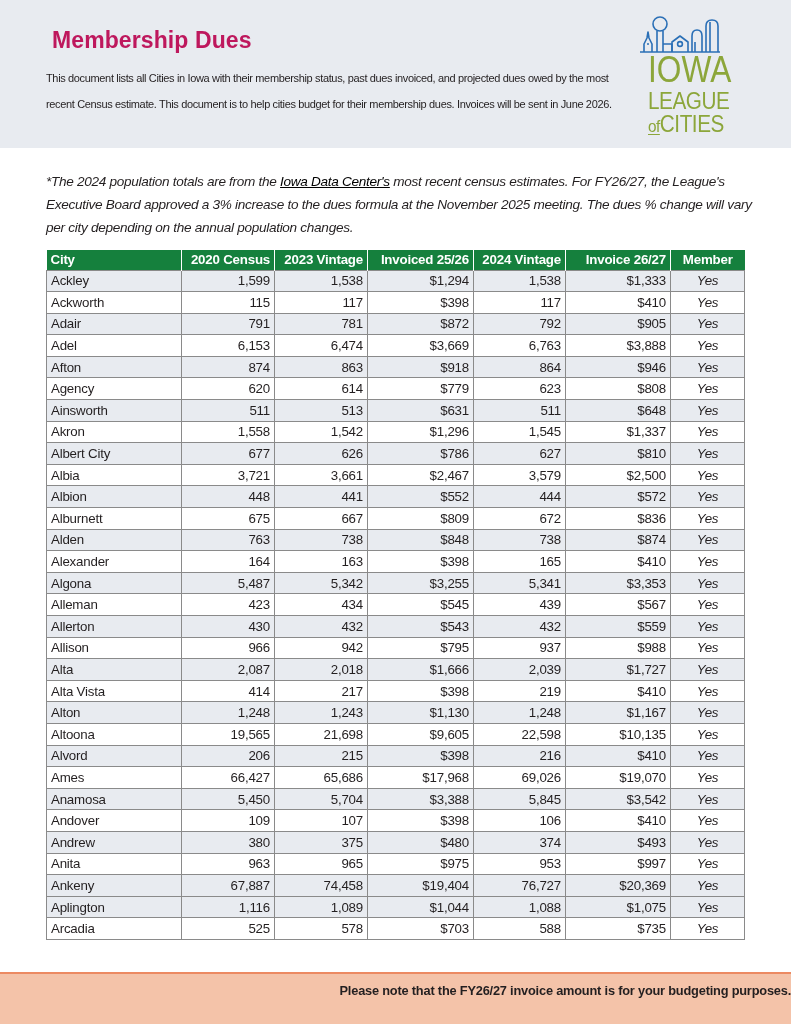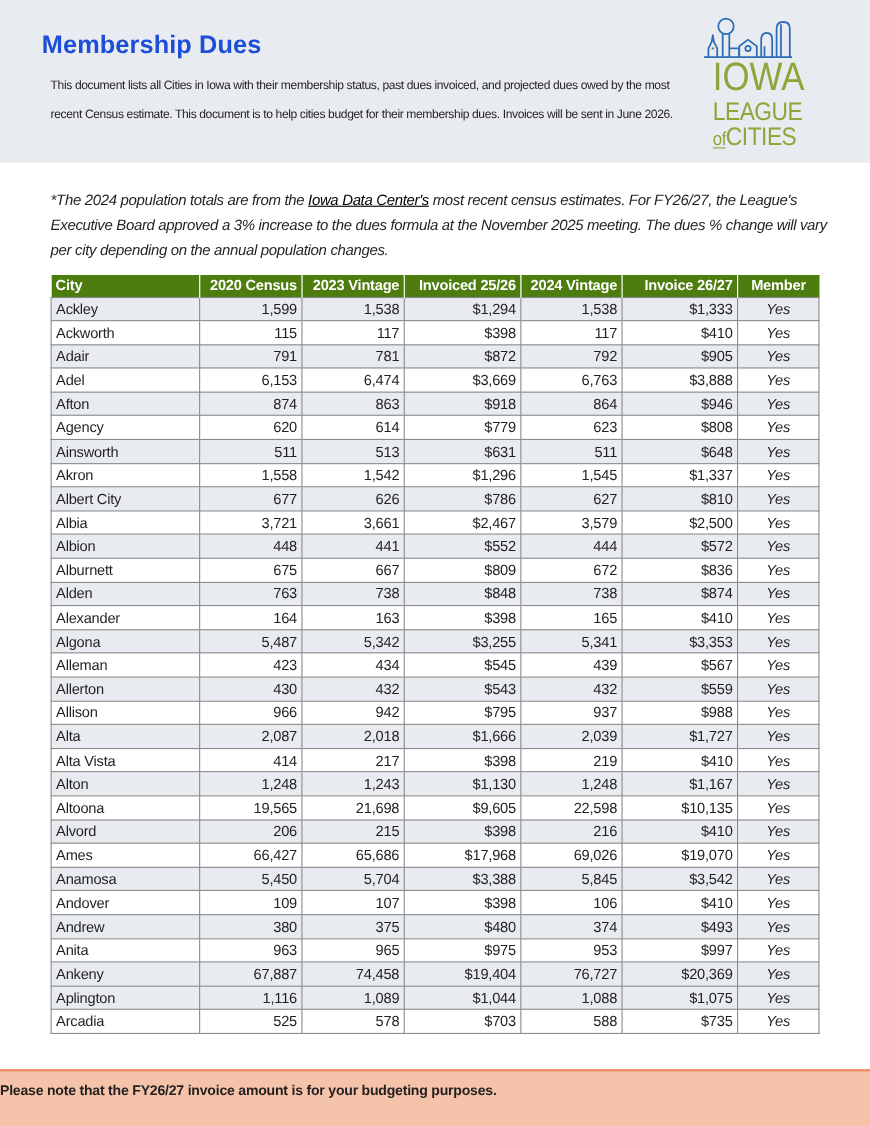--- a/index.html
+++ b/index.html
@@ -4,22 +4,22 @@
 <style>
   * { box-sizing: border-box; margin: 0; padding: 0; }
   html, body { width: 791px; height: 1024px; background: #ffffff; overflow: hidden; }
   body { font-family: "Liberation Sans", "DejaVu Sans", sans-serif; color: #231f20; position: relative; }
 
   .header {
     position: absolute; left: 0; top: 0; width: 791px; height: 148px;
     background: #e8ebf0;
   }
   .title {
-    position: absolute; left: 38px; top: 27px;
-    font-size: 23px; font-weight: bold; color: #1d4ed8; letter-spacing: 0.1px;
+    position: absolute; left: 52px; top: 27px;
+    font-size: 23px; font-weight: bold; color: #be185d; letter-spacing: 0.1px;
   }
   .intro {
     position: absolute; left: 46px; top: 65px; width: 590px;
     font-size: 11px; line-height: 26px; color: #231f20; letter-spacing: -0.35px;
   }
 
   .logo { position: absolute; left: 640px; top: 14px; width: 110px; height: 122px; }
   .logo svg { position: absolute; left: 0; top: 0; }
   .logo-text {
     position: absolute; left: 8px; color: #8ca63a; font-family: "Liberation Sans", sans-serif;
@@ -35,40 +35,40 @@
     font-size: 13.6px; line-height: 23px; font-style: italic; color: #231f20; letter-spacing: -0.3px;
   }
   .note a { color: #000000; text-decoration: underline; }
 
   table.dues {
     position: absolute; left: 46px; top: 250px;
     border-collapse: collapse; table-layout: fixed; width: 698px;
     font-size: 13.3px;
   }
   table.dues th {
-    background: #4d7c0f; color: #ffffff; font-weight: bold; height: 20px;
+    background: #15803d; color: #ffffff; font-weight: bold; height: 20px;
     padding: 0 4px; border-left: 1px solid #ffffff; white-space: nowrap;
     font-size: 13.3px; letter-spacing: -0.2px;
   }
   table.dues th:first-child { border-left: none; text-align: left; padding-left: 4px; }
   table.dues th.r { text-align: right; }
   table.dues th.c { text-align: center; }
   table.dues td {
     height: 21.6px; padding: 0 4px; border: 1px solid #8a8a8a; white-space: nowrap;
     color: #231f20; letter-spacing: -0.2px;
   }
   table.dues td.r { text-align: right; }
   table.dues td.c { text-align: center; font-style: italic; }
   table.dues tr.odd td { background: #e8ebf0; }
   table.dues tr.even td { background: #ffffff; }
 
   .footer {
     position: absolute; left: 0; top: 972px; width: 791px; height: 52px;
     background: #f4c3a9; border-top: 2px solid #ec8a62;
-    text-align: left; font-size: 12.8px; font-weight: bold; line-height: 19px;
+    text-align: right; font-size: 12.8px; font-weight: bold; line-height: 19px;
     padding-top: 7px; color: #231f20; letter-spacing: -0.2px;
   }
 </style>
 </head>
 <body>
 
 <div class="header">
   <div class="title">Membership Dues</div>
   <div class="intro">This document lists all Cities in Iowa with their membership status, past dues invoiced, and projected dues owed by the most recent Census estimate. This document is to help cities budget for their membership dues. Invoices will be sent in June 2026.</div>
 

